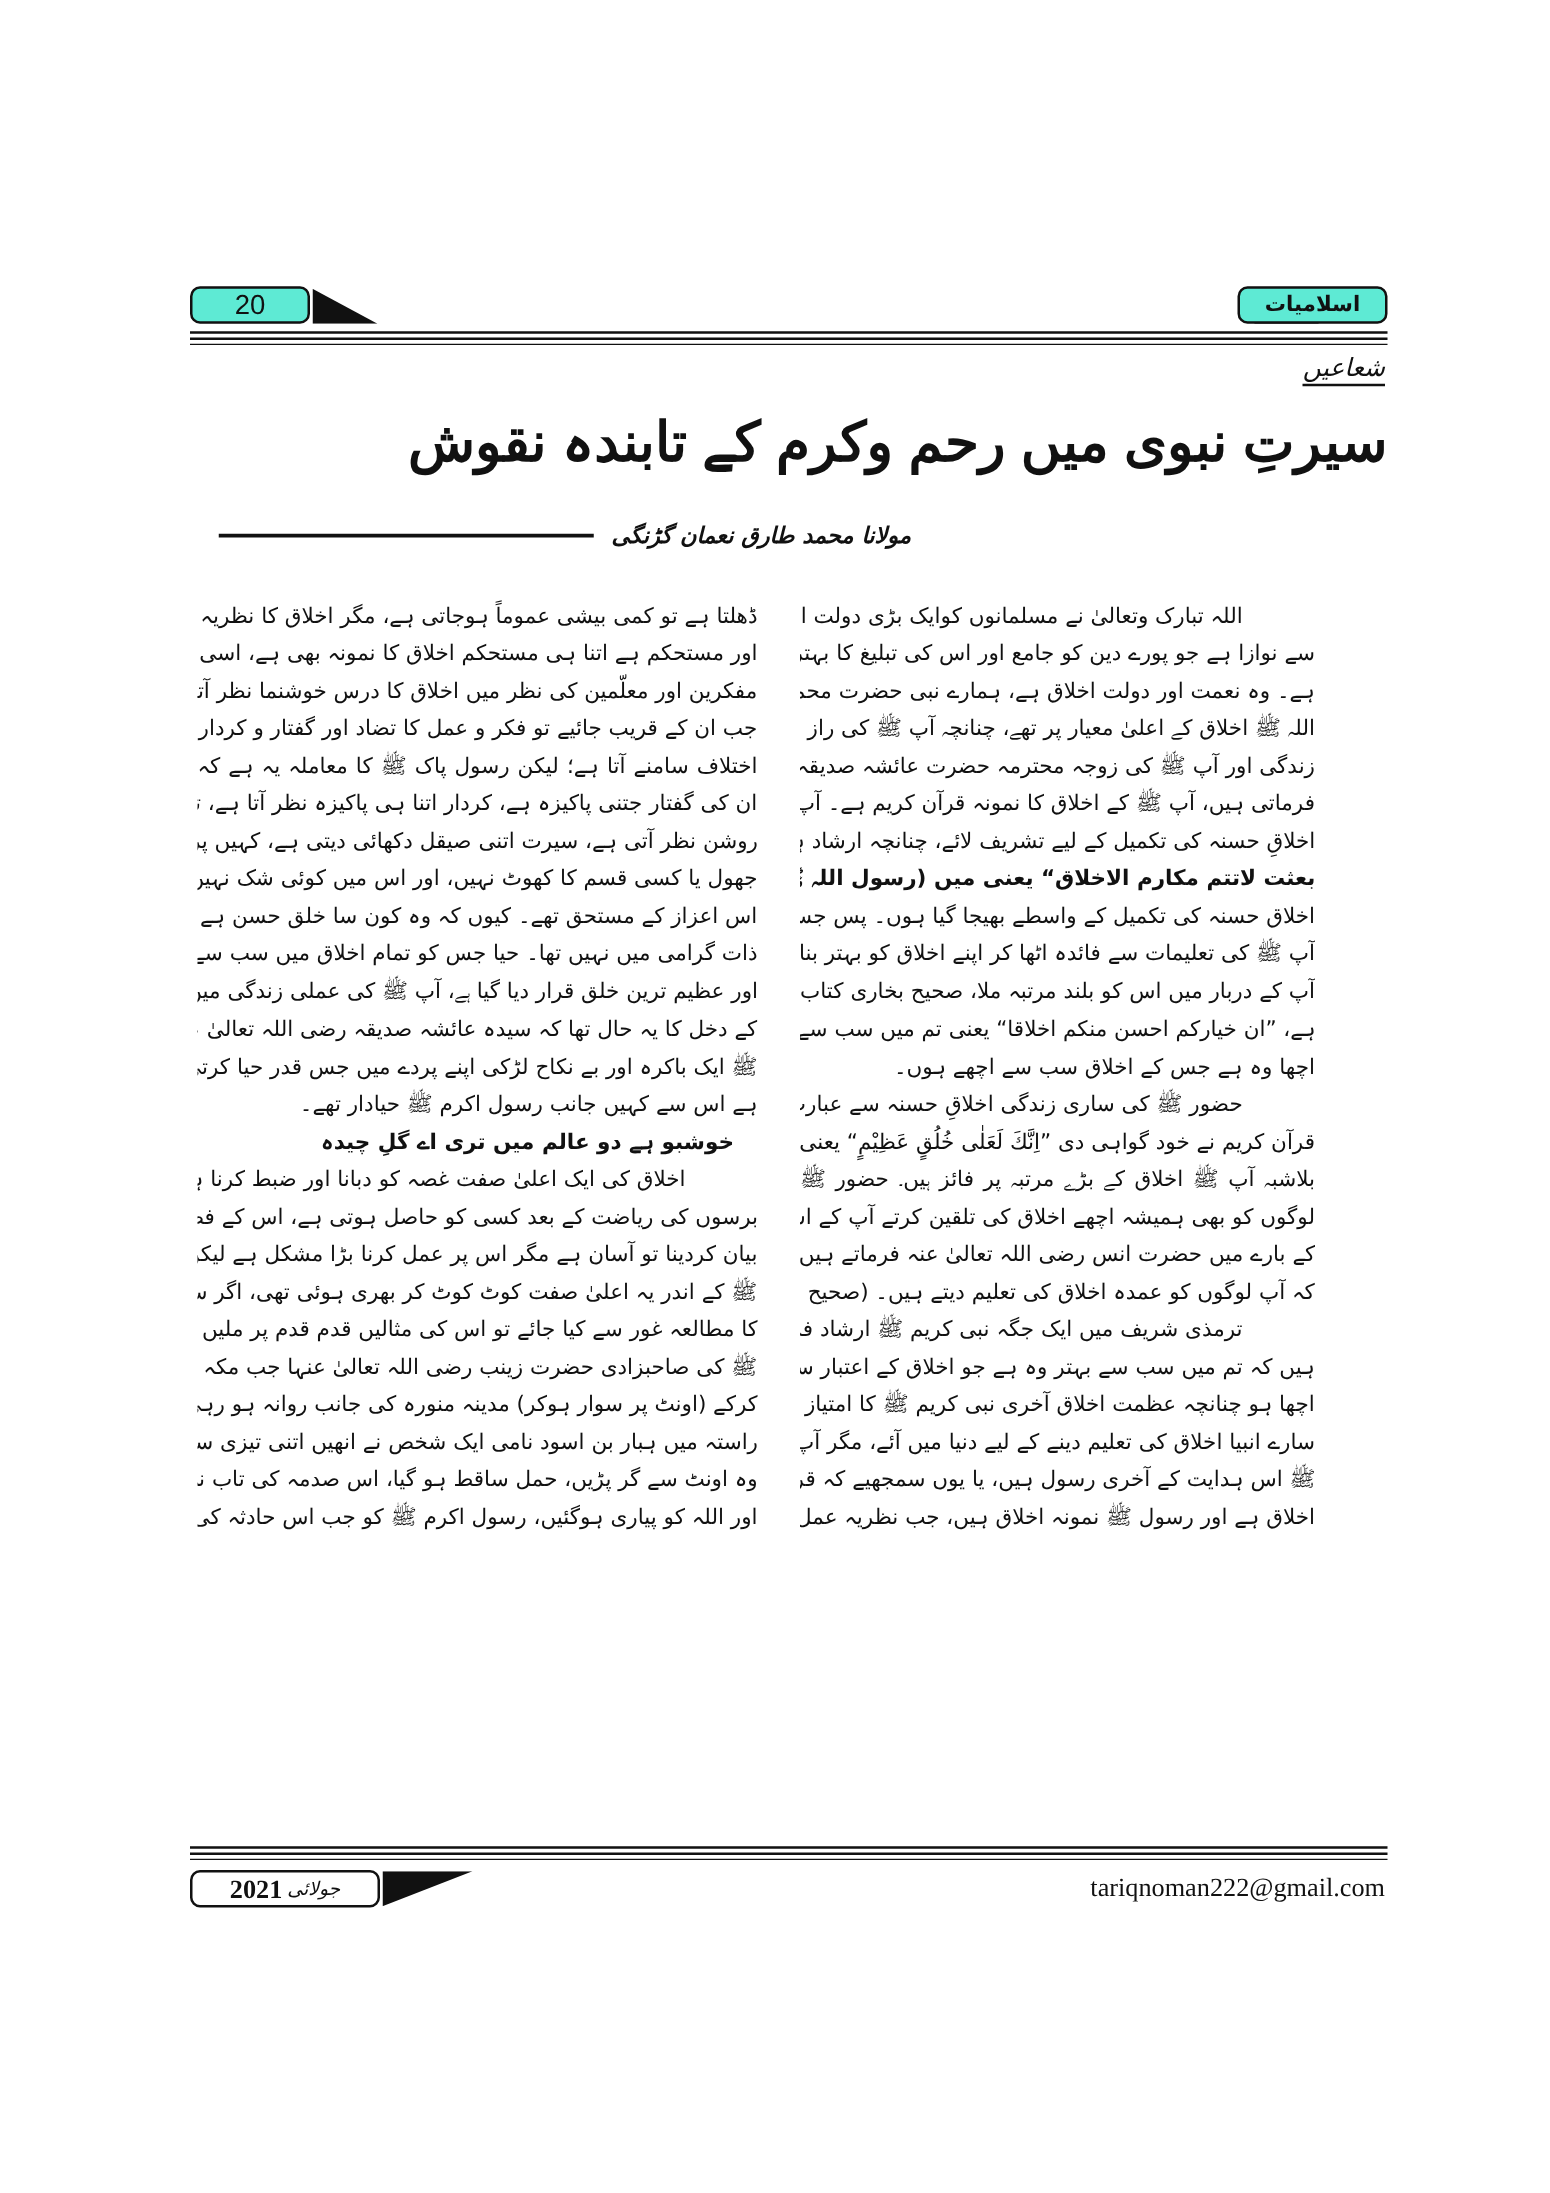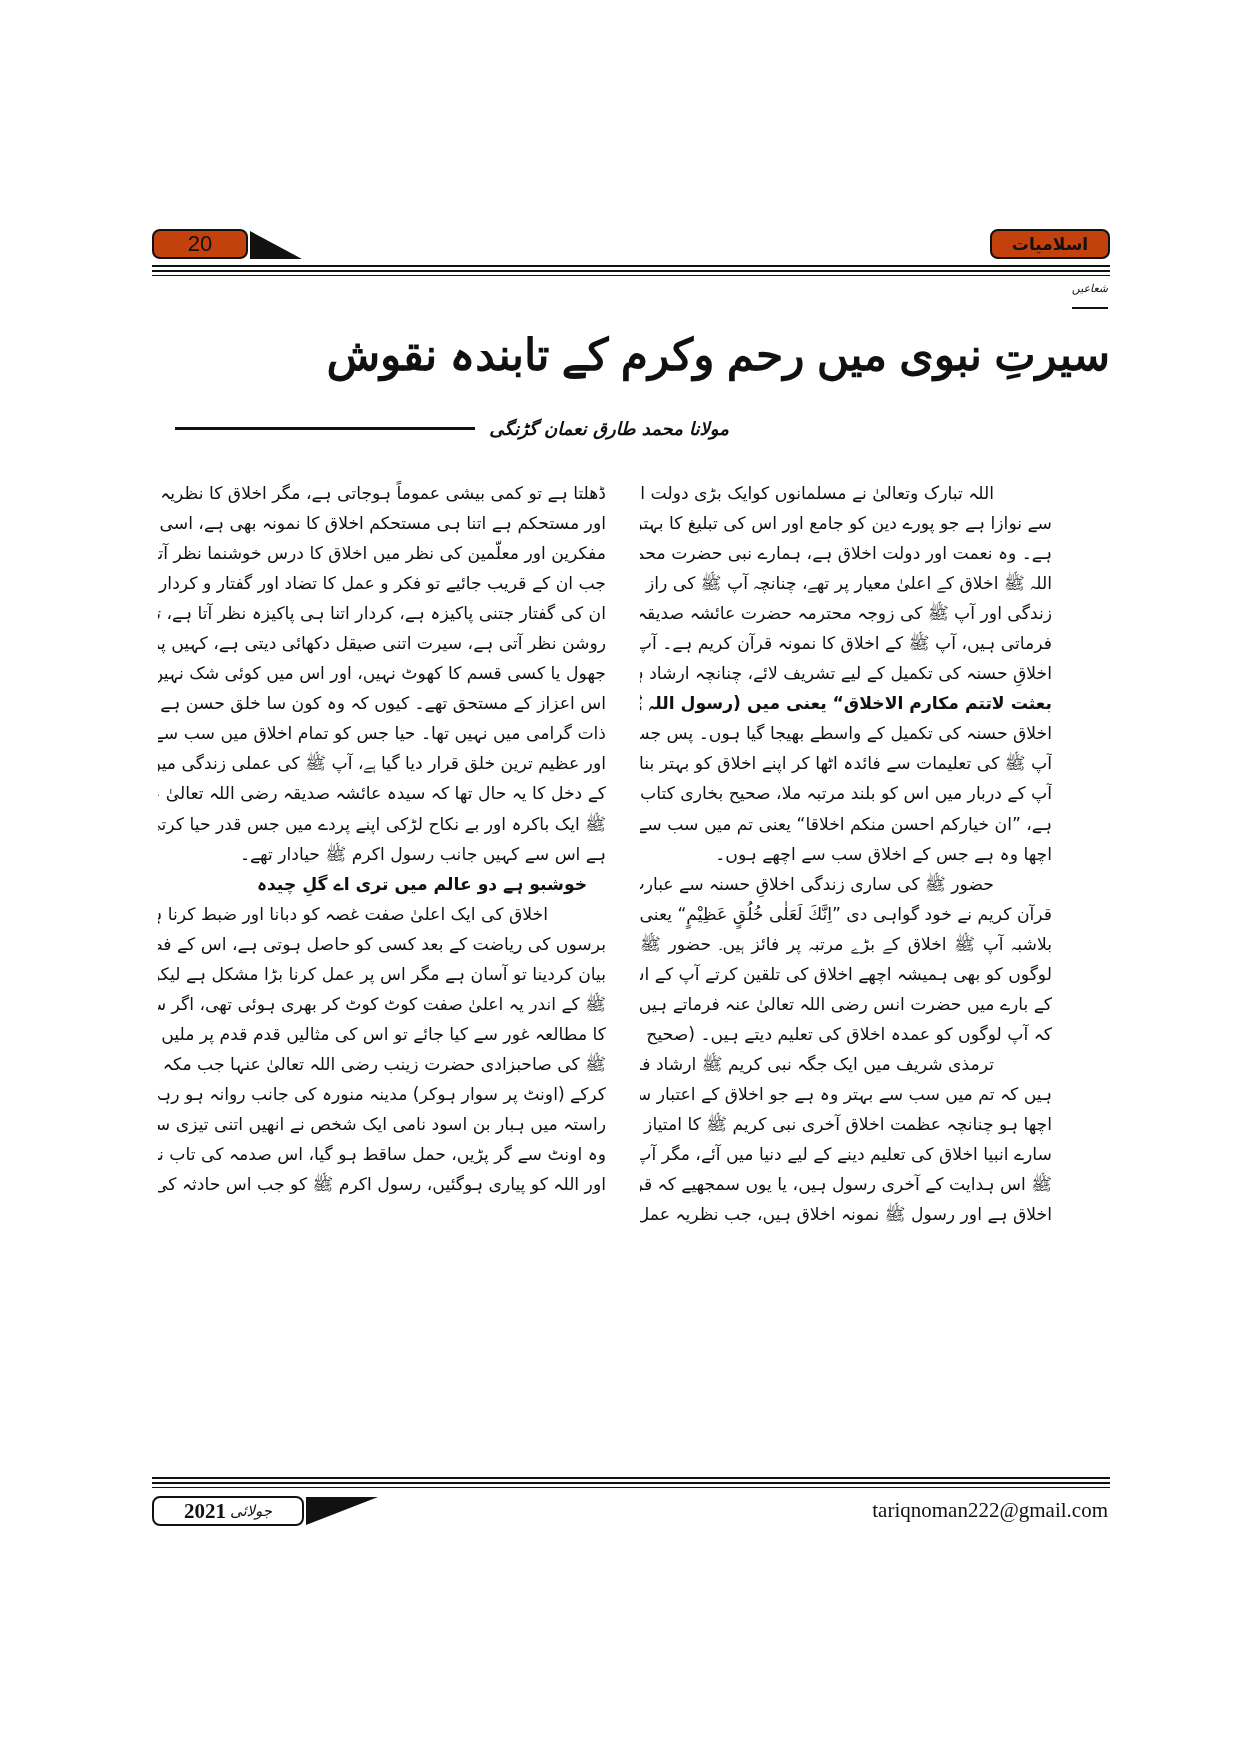--- a/index.html
+++ b/index.html
@@ -1,26 +1,26 @@
 <!DOCTYPE html>
 <html><head>
   <meta charset="utf-8">
   <style>
     html, body { margin: 0; padding: 0; background: #ffffff; }
     body { width: 1240px; height: 1754px; position: relative; overflow: hidden; font-family: "DejaVu Sans", sans-serif; color: #111; }
 
     
-    .hdr-box { position: absolute; top: 229px; height: 30px; border: 2px solid #111; border-radius: 8px; background: #c2410c; display: flex; align-items: center; justify-content: center; box-sizing: border-box; }
+    .hdr-box { position: absolute; top: 229px; height: 30px; border: 2px solid #111; border-radius: 8px; background: #5eead4; display: flex; align-items: center; justify-content: center; box-sizing: border-box; }
     .hdr-page { left: 152px; width: 96px; font-family: "Liberation Sans", sans-serif; font-size: 22px; }
     .hdr-section { right: 130px; width: 120px; font-family: "DejaVu Sans", sans-serif; font-weight: bold; font-size: 17px; direction: rtl; text-align: right; }
     .hdr-rule1 { position: absolute; left: 152px; right: 130px; top: 265px; height: 2px; background: #111; }
     .hdr-rule2 { position: absolute; left: 152px; right: 130px; top: 270px; height: 2px; background: #111; }
     .hdr-rule3 { position: absolute; left: 152px; right: 130px; top: 275px; height: 1px; background: #111; }
 
-    .category { position: absolute; right: 132px; top: 282px; font-family: "DejaVu Serif", serif; font-size: 11px; font-style: italic; border-bottom: 2px solid #111; direction: rtl; padding-bottom: 12px; }
+    .category { position: absolute; right: 132px; top: 282px; font-family: "DejaVu Serif", serif; font-size: 20px; font-style: italic; border-bottom: 2px solid #111; direction: rtl; padding-bottom: 1px; }
 
     .title { position: absolute; left: 152px; right: 130px; top: 320px; text-align: right; direction: rtl; font-family: Liberation Sans, sans-serif; font-size: 44px; font-weight: bold; line-height: 70px; }
 
     .byline { position: absolute; left: 152px; top: 418px; width: 600px; display: flex; align-items: center; direction: rtl; justify-content: center; }
     .byline-rule { width: 300px; height: 3px; background: #111; margin-right: 14px; }
     .byline-name { font-family: "DejaVu Sans", sans-serif; font-weight: bold; font-style: italic; font-size: 18px; }
 
     
     .col { position: absolute; top: 478px; direction: rtl; font-family: "DejaVu Sans", sans-serif; font-size: 17.2px; line-height: 30.05px; }
     .col-right { left: 640px; width: 412px; }
@@ -95,20 +95,21 @@
   <span class="line">سارے انبیا اخلاق کی تعلیم دینے کے لیے دنیا میں آئے، مگر آپ</span>
   <span class="line">ﷺ اس ہدایت کے آخری رسول ہیں، یا یوں سمجھیے کہ قرآنی نظریہ</span>
   <span class="line">اخلاق ہے اور رسول ﷺ نمونہ اخلاق ہیں، جب نظریہ عمل میں</span>
 </div>
 
 <div class="col col-left">
   <span class="line">ڈھلتا ہے تو کمی بیشی عموماً ہوجاتی ہے، مگر اخلاق کا نظریہ جتنا معقول</span>
   <span class="line">اور مستحکم ہے اتنا ہی مستحکم اخلاق کا نمونہ بھی ہے، اسی لیے دنیا کے بیشتر</span>
   <span class="line">مفکرین اور معلّمین کی نظر میں اخلاق کا درس خوشنما نظر آتا ہے، مگر</span>
   <span class="line">جب ان کے قریب جائیے تو فکر و عمل کا تضاد اور گفتار و کردار کا</span>
+  <span class="line">اختلاف سامنے آتا ہے؛ لیکن رسول پاک ﷺ کا معاملہ یہ ہے کہ</span>
   <span class="line">ان کی گفتار جتنی پاکیزہ ہے، کردار اتنا ہی پاکیزہ نظر آتا ہے، تعلیم جتنی</span>
   <span class="line">روشن نظر آتی ہے، سیرت اتنی صیقل دکھائی دیتی ہے، کہیں پر کوئی</span>
   <span class="line">جھول یا کسی قسم کا کھوٹ نہیں، اور اس میں کوئی شک نہیں کہ آپ واقعی</span>
   <span class="line">اس اعزاز کے مستحق تھے۔ کیوں کہ وہ کون سا خلق حسن ہے جو آپ کی</span>
   <span class="line">ذات گرامی میں نہیں تھا۔ حیا جس کو تمام اخلاق میں سب سے افضل</span>
   <span class="line">اور عظیم ترین خلق قرار دیا گیا ہے، آپ ﷺ کی عملی زندگی میں اس</span>
   <span class="line">کے دخل کا یہ حال تھا کہ سیدہ عائشہ صدیقہ رضی اللہ تعالیٰ عنہا فرماتی ہیں کہ آپ</span>
   <span class="line">ﷺ ایک باکرہ اور بے نکاح لڑکی اپنے پردے میں جس قدر حیا کرتی</span>
   <span class="line last">ہے اس سے کہیں جانب رسول اکرم ﷺ حیادار تھے۔</span>
   <span class="line verse">خوشبو ہے دو عالم میں تری اے گلِ چیدہ</span>

